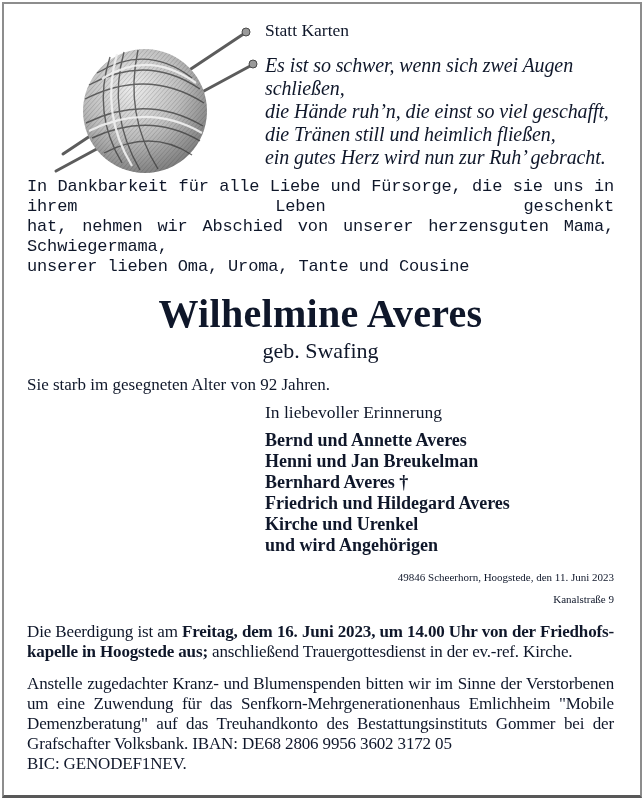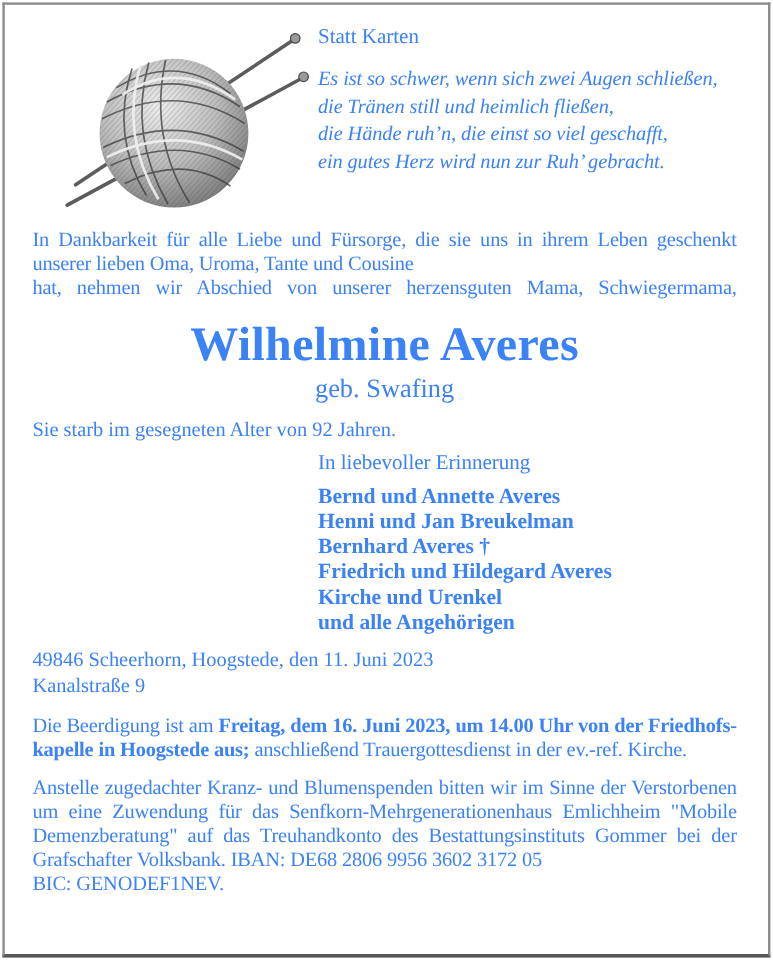--- a/index.html
+++ b/index.html
@@ -1,40 +1,40 @@
 <!DOCTYPE html>
 <html><head>
 <meta charset="utf-8">
 <style>
   html,body{margin:0;padding:0;background:#fff;}
   .page{
     position:relative;width:644px;height:800px;background:#ffffff;
-    font-family:"Liberation Serif", serif;color:#3b82f6;overflow:hidden;
+    font-family:"Liberation Serif", serif;color:#0f172a;overflow:hidden;
   }
   .frame{
     position:absolute;inset:2px;
     border:2px solid #8d8d8d;border-bottom:3px solid #585858;
     pointer-events:none;
   }
   .content{position:absolute;inset:4px;padding:0 26px 0 23px;}
   .header{position:relative;height:158px;}
   .illustration{position:absolute;left:24px;top:4px;width:218px;height:152px;}
   .header-text{padding-left:238px;}
   .statt{font-size:17.5px;line-height:22px;margin-top:15px;}
-  .poem{margin-top:13px;font-style:italic;font-size:17px;line-height:23px;letter-spacing:-0.1px;}
+  .poem{margin-top:13px;font-style:italic;font-size:20px;line-height:23px;letter-spacing:-0.1px;}
   .body-text{font-size:17px;line-height:20px;letter-spacing:-0.15px;}
-  .intro{margin-top:13px;}
+  .intro{margin-top:0;font-family:Liberation Mono, monospace;}
   .line{white-space:normal;}
   .line.j{text-align:justify;text-align-last:justify;}
   .name{font-size:40px;font-weight:bold;line-height:42px;text-align:center;margin-top:16px;letter-spacing:0.3px;}
   .maiden{font-size:22px;line-height:30px;text-align:center;margin-top:1px;}
   .died{margin-top:9px;font-size:17px;line-height:20px;}
   .memory{padding-left:238px;margin-top:6px;font-size:17.5px;line-height:22px;}
   .family{padding-left:238px;margin-top:7px;font-weight:bold;font-size:18px;line-height:21px;}
-  .address{margin-top:10px;font-size:17px;line-height:22px;}
+  .address{margin-top:10px;font-size:11px;line-height:22px;text-align:right;}
   .para1{margin-top:8px;}
   .para2{margin-top:12px;}
   .para3{margin-top:12px;}
   b{font-weight:bold;}
 </style>
 </head>
 <body>
 
 <div class="page">
   <div class="frame"></div>
@@ -76,47 +76,47 @@
         <g fill="none" stroke="#f1f1f1" stroke-width="2.2" opacity="0.9">
           <path d="M51,56 Q97,26 145,60"></path>
           <path d="M66,31 Q49,90 81,143"></path>
           <path d="M38,108 Q97,79 151,110"></path>
         </g>
       </svg>
       <div class="header-text">
         <div class="statt">Statt Karten</div>
         <div class="poem">
             <div>Es ist so schwer, wenn sich zwei Augen schließen,</div>
+            <div>die Hände ruh’n, die einst so viel geschafft,</div>
             <div>die Tränen still und heimlich fließen,</div>
-            <div>die Hände ruh’n, die einst so viel geschafft,</div>
             <div>ein gutes Herz wird nun zur Ruh’ gebracht.</div>
           </div>
       </div>
     </div>
 
     <div class="intro body-text">
         <div class="line j"><span>In Dankbarkeit für alle Liebe und Fürsorge, die sie uns in ihrem Leben geschenkt</span></div>
+        <div class="line j"><span>hat, nehmen wir Abschied von unserer herzensguten Mama, Schwiegermama,</span></div>
         <div class="line"><span>unserer lieben Oma, Uroma, Tante und Cousine</span></div>
-        <div class="line j"><span>hat, nehmen wir Abschied von unserer herzensguten Mama, Schwiegermama,</span></div>
       </div>
 
     <div class="name">Wilhelmine Averes</div>
     <div class="maiden">geb. Swafing</div>
 
     <div class="died">Sie starb im gesegneten Alter von 92 Jahren.</div>
 
     <div class="memory">In liebevoller Erinnerung</div>
 
     <div class="family">
         <div>Bernd und Annette Averes</div>
         <div>Henni und Jan Breukelman</div>
         <div>Bernhard Averes †</div>
         <div>Friedrich und Hildegard Averes</div>
         <div>Kirche und Urenkel</div>
-        <div>und alle Angehörigen</div>
+        <div>und wird Angehörigen</div>
       </div>
 
     <div class="address">
       <div>49846 Scheerhorn, Hoogstede, den 11. Juni 2023</div>
       <div>Kanalstraße 9</div>
     </div>
 
 
     <div class="para2 body-text">
         <div class="line j"><span>Die Beerdigung ist am </span><b>Freitag, dem 16. Juni 2023, um 14.00 Uhr von der Friedhofs-</b></div>

